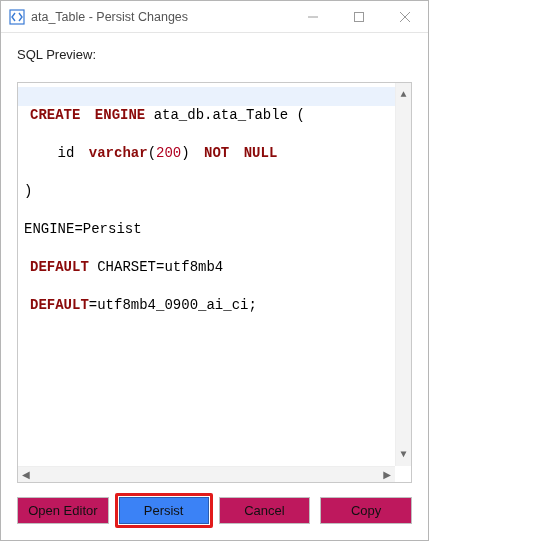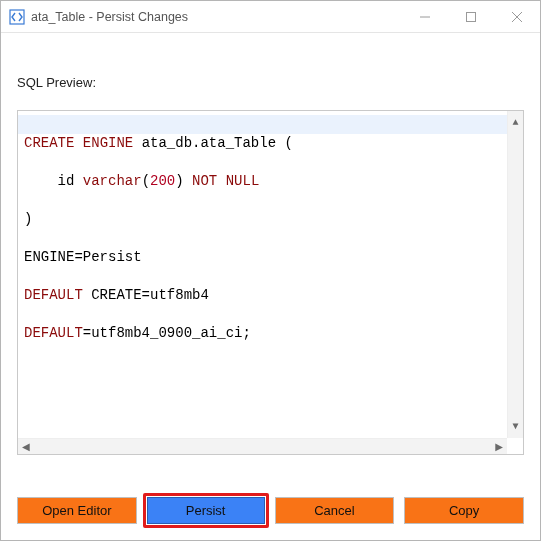--- a/index.html
+++ b/index.html
@@ -5,27 +5,26 @@
     * { box-sizing: border-box; margin: 0; padding: 0; }
     body {
       font-family: "Segoe UI", Tahoma, sans-serif;
       font-size: 13px;
       background: #fff;
       width: 541px;
       height: 541px;
       overflow: hidden;
     }
     .window {
-      width: 541px;
+      width: 429px;
       height: 541px;
       border: 1px solid #b5b5b5;
       background: #fff;
       display: flex;
       flex-direction: column;
-      gap: 28px;
     }
     .titlebar {
       height: 32px;
       display: flex;
       align-items: center;
       padding-left: 8px;
       border-bottom: 1px solid #e5e5e5;
       background: #fff;
     }
     .app-icon {
@@ -90,21 +89,21 @@
     .hl-line {
       position: absolute;
       left: 0;
       right: 16px;
       top: 4px;
       height: 19px;
       background: #eaf2fd;
       z-index: 0;
     }
     .code-text > div { position: relative; z-index: 1; }
-    .kw { color: #8b0a0a; font-weight: normal; }
+    .kw { color: #8b0a0a; font-weight: bold; margin-left: 6px; }
     .num { color: #b00020; }
     .vscroll {
       width: 16px;
       background: #f3f3f3;
       display: flex;
       flex-direction: column;
       align-items: center;
       border-left: 1px solid #eee;
     }
     .vscroll .arrow { color: #6a6a6a; font-size: 10px; padding: 2px 0; }
@@ -122,21 +121,21 @@
     .button-row {
       display: flex;
       gap: 10px;
       padding: 14px 16px 16px 16px;
       justify-content: flex-start;
     }
     .btn {
       flex: 1;
       height: 27px;
       border: 1px solid #bfbfbf;
-      background: #f97316;
+      background: #be185d;
       font-size: 13px;
       color: #111;
       cursor: pointer;
       display: flex;
       align-items: center;
       justify-content: center;
     }
     .persist-wrap {
       flex: 1;
       position: relative;
@@ -193,21 +192,21 @@
     <div class="preview-label">SQL Preview:</div>
 
     <div class="code-container">
       <div class="code-body">
         <div class="hl-line"></div>
         <div class="code-text">
 <div><span class="kw">CREATE</span><span> </span><span class="kw">ENGINE</span><span> ata_db.ata_Table (</span></div>
 <div><span>    id </span><span class="kw">varchar</span><span>(</span><span class="num">200</span><span>) </span><span class="kw">NOT</span><span> </span><span class="kw">NULL</span></div>
 <div><span>)</span></div>
 <div><span>ENGINE=Persist</span></div>
-<div><span class="kw">DEFAULT</span><span> CREATE=utf8mb4</span></div>
+<div><span class="kw">DEFAULT</span><span> CHARSET=utf8mb4</span></div>
 <div><span class="kw">DEFAULT</span><span>=utf8mb4_0900_ai_ci;</span></div>
         </div>
         <div class="vscroll">
           <div class="arrow">▲</div>
           <div style="flex:1"></div>
           <div class="arrow">▼</div>
         </div>
       </div>
       <div class="hscroll">
         <div class="arrow">◀</div>

